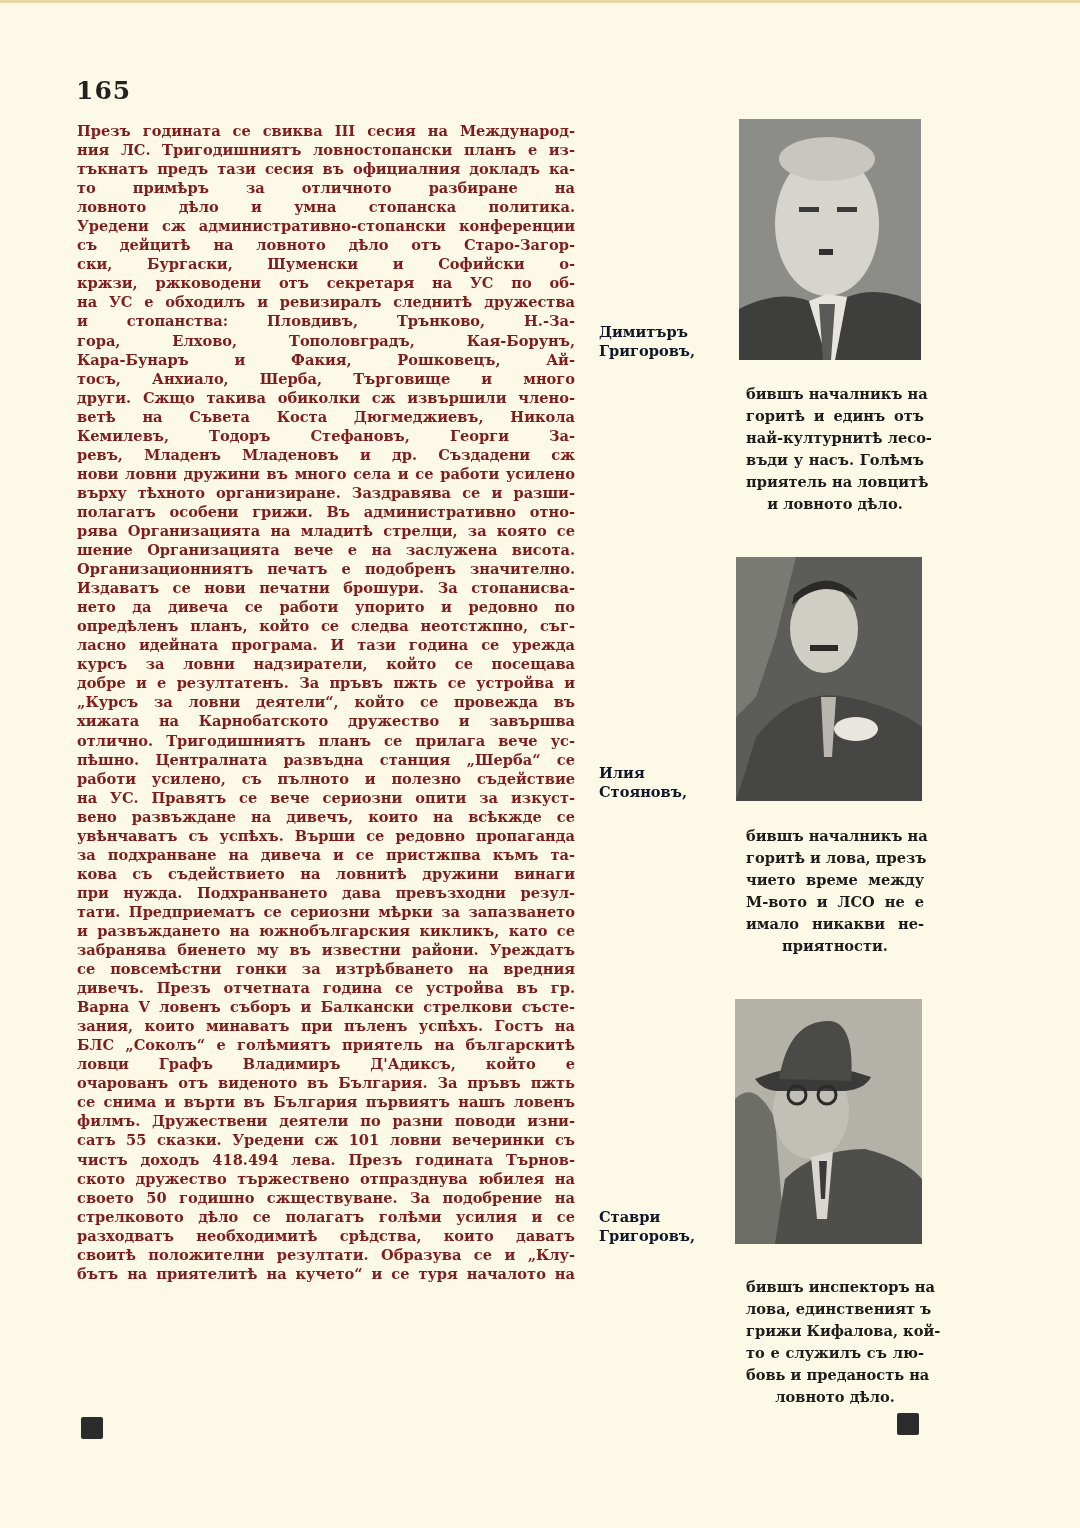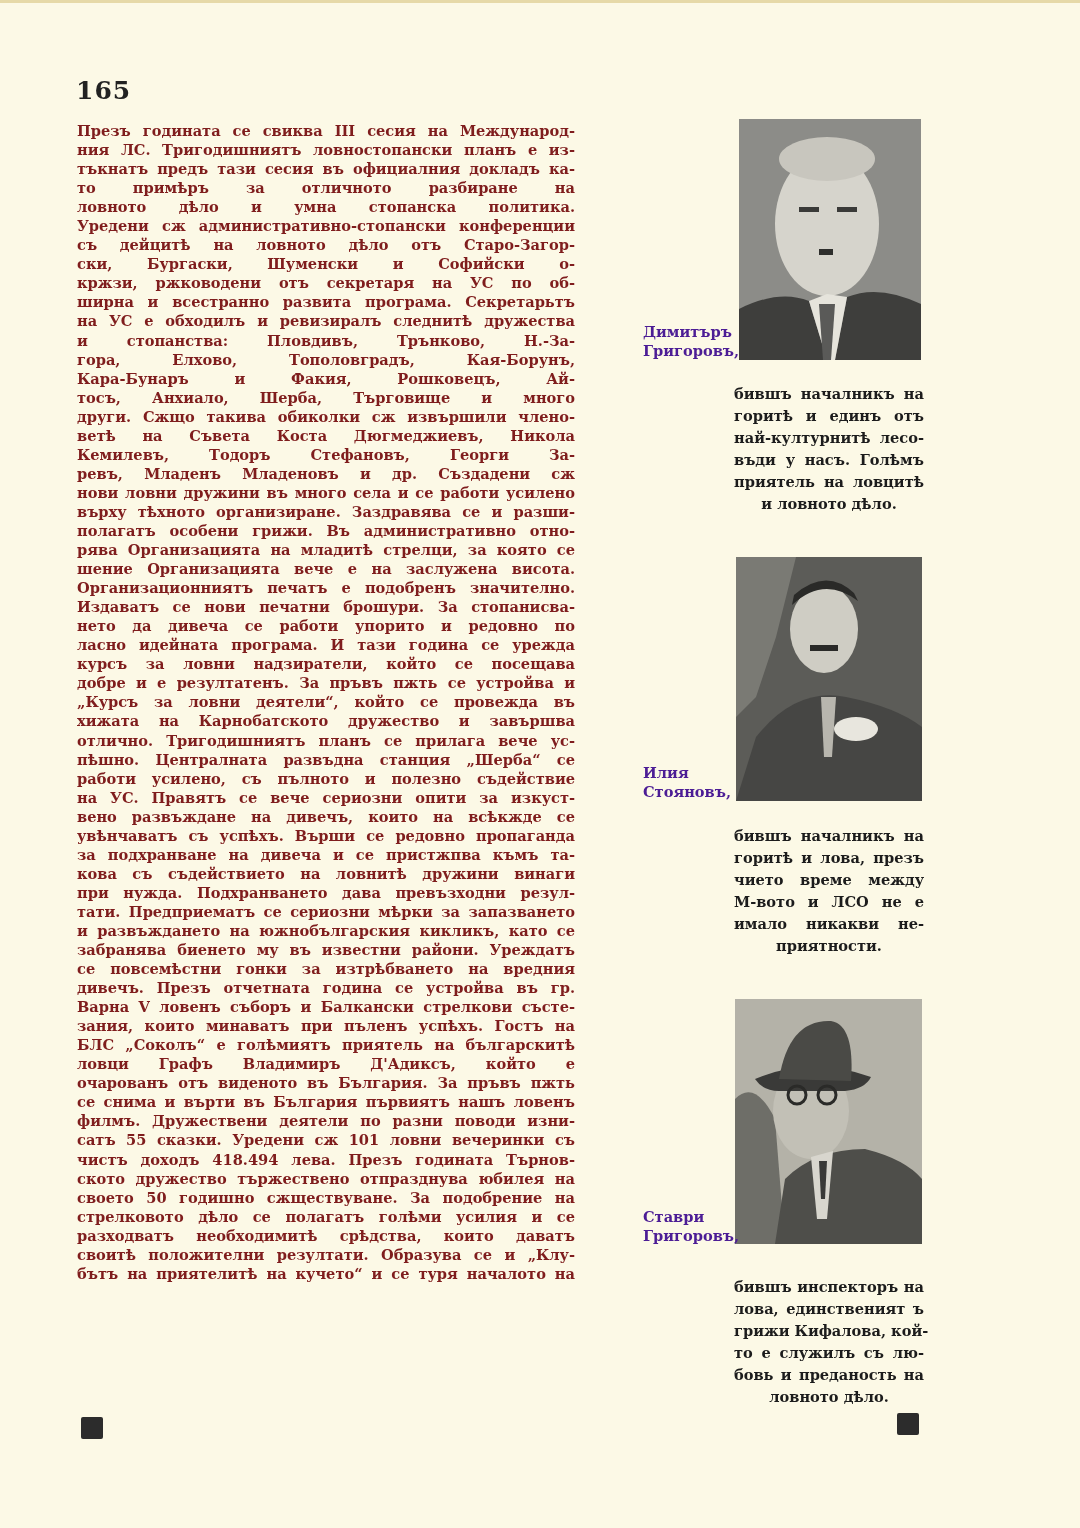--- a/index.html
+++ b/index.html
@@ -21,27 +21,27 @@
     font-size: 14.6px; line-height: 19.05px; font-weight: bold;
     text-align: justify; color: #7f1d1d;
   }
   .body-text .ln { display: block; text-align: justify; text-align-last: justify; white-space: nowrap; }
   .photo {
     position: absolute; background: #6a6a66; overflow: hidden;
   }
   .photo svg { width: 100%; height: 100%; display: block; }
   .name {
     position: absolute; left: 599px; font-size: 14.6px; line-height: 19px;
-    font-weight: bold; color: #4c1d95; margin-left: 44px;
+    font-weight: bold; color: #0f172a;
   }
   .caption {
     position: absolute; left: 734px; width: 190px;
     font-size: 14.6px; line-height: 22px; font-weight: bold; color: #1c1c1c;
   }
-  .caption .ln { display: block; text-align: justify; text-align-last: justify; white-space: nowrap; }
+  .caption .ln { display: block; text-align: justify; text-align-last: justify; white-space: nowrap; margin-left: 12px; }
   .caption .ln.center { text-align: center; text-align-last: center; }
   .marker { position: absolute; width: 22px; height: 22px; background: #2c2c2c; border-radius: 2px; }
 </style>
 </head>
 <body>
 
 <div class="page">
   <div class="top-edge"></div>
 
   <div class="page-number">165</div>
@@ -49,38 +49,38 @@
   <div class="body-text" id="body-text">
       <span class="ln">Презъ годината се  свиква III сесия на Международ-</span>
       <span class="ln">ния ЛС. Тригодишниятъ ловностопански планъ е  из-</span>
       <span class="ln">тъкнатъ предъ тази сесия въ официалния докладъ ка-</span>
       <span class="ln">то  примѣръ  за  отличното  разбиране  на</span>
       <span class="ln">ловното дѣло и умна стопанска политика.</span>
       <span class="ln">Уредени сж  административно-стопански конференции</span>
       <span class="ln">съ дейцитѣ на ловното дѣло отъ Старо-Загор-</span>
       <span class="ln">ски, Бургаски, Шуменски и Софийски о-</span>
       <span class="ln">кржзи, ржководени отъ секретаря на УС по об-</span>
-      <span class="ln">ширна и всестранно развита програма. Секретарьтъ</span>
       <span class="ln">на УС е обходилъ и ревизиралъ следнитѣ дружества</span>
       <span class="ln">и стопанства: Пловдивъ, Трънково, Н.-За-</span>
       <span class="ln">гора, Елхово, Тополовградъ, Кая-Борунъ,</span>
       <span class="ln">Кара-Бунаръ и Факия, Рошковецъ, Ай-</span>
       <span class="ln">тосъ, Анхиало, Шерба, Търговище и много</span>
       <span class="ln">други. Сжщо такива обиколки сж извършили члено-</span>
       <span class="ln">ветѣ на Съвета Коста Дюгмеджиевъ, Никола</span>
       <span class="ln">Кемилевъ, Тодоръ Стефановъ, Георги За-</span>
       <span class="ln">ревъ, Младенъ Младеновъ и др. Създадени сж</span>
       <span class="ln">нови ловни дружини въ много села и се работи усилено</span>
       <span class="ln">върху тѣхното организиране. Заздравява се и разши-</span>
       <span class="ln">полагатъ особени грижи. Въ административно отно-</span>
       <span class="ln">рява Организацията на младитѣ стрелци, за която се</span>
       <span class="ln">шение Организацията вече е на заслужена висота.</span>
       <span class="ln">Организационниятъ печатъ е подобренъ значително.</span>
       <span class="ln">Издаватъ се нови печатни брошури. За стопанисва-</span>
       <span class="ln">нето да дивеча се работи упорито и редовно по</span>
+      <span class="ln">опредѣленъ планъ, който се следва неотстжпно, съг-</span>
       <span class="ln">ласно идейната програма. И тази година се урежда</span>
       <span class="ln">курсъ за ловни надзиратели, който се посещава</span>
       <span class="ln">добре и е резултатенъ. За пръвъ пжть се устройва и</span>
       <span class="ln">„Курсъ за ловни деятели“, който се провежда въ</span>
       <span class="ln">хижата на Карнобатското дружество и завършва</span>
       <span class="ln">отлично. Тригодишниятъ планъ се прилага вече ус-</span>
       <span class="ln">пѣшно. Централната развъдна станция „Шерба“ се</span>
       <span class="ln">работи усилено, съ пълното и полезно съдействие</span>
       <span class="ln">на УС. Правятъ се вече сериозни опити за изкуст-</span>
       <span class="ln">вено развъждане на дивечъ, които на всѣкжде се</span>

